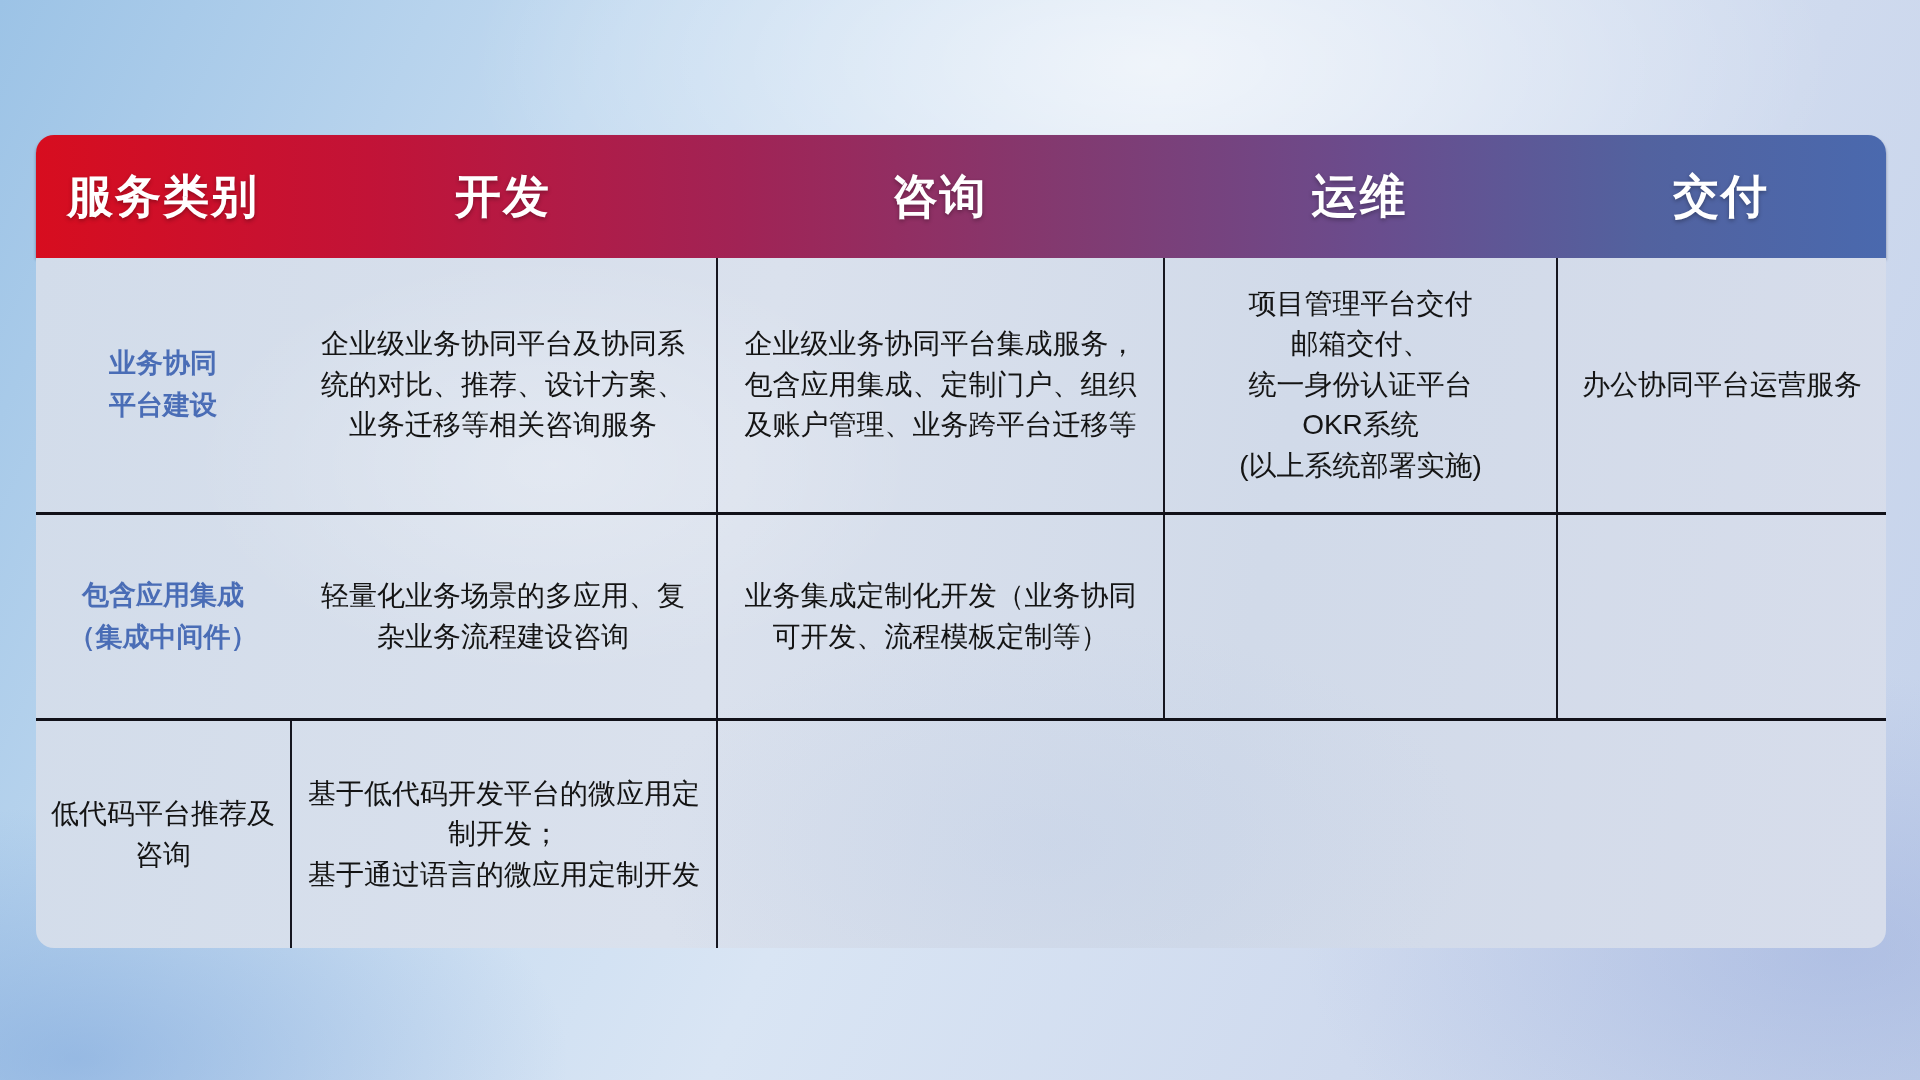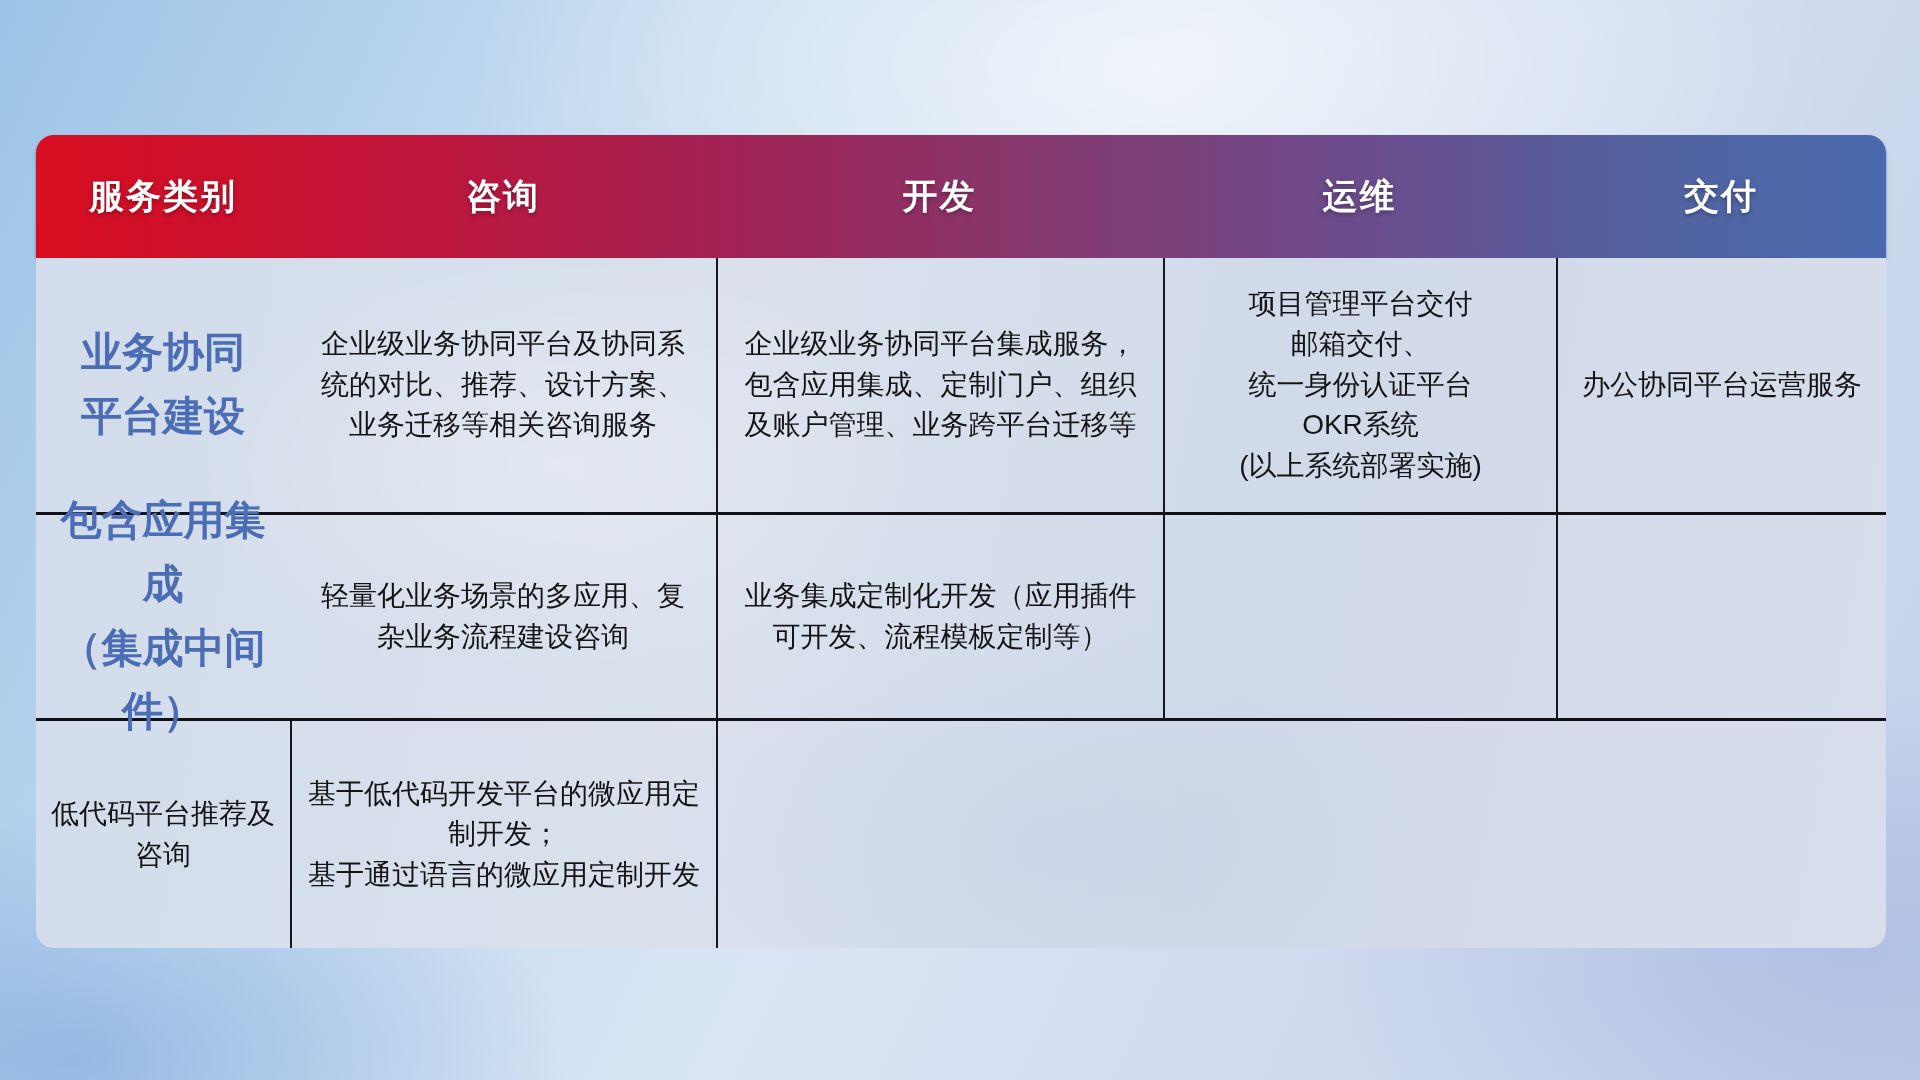--- a/index.html
+++ b/index.html
@@ -26,21 +26,21 @@
     display: grid;
     grid-template-columns: 254px 426px 447px 393px 330px;
     align-items: center;
     background: linear-gradient(90deg, #d70d1f 0%, #c21337 18%, #a12355 38%, #83396f 55%, #6a4c8d 72%, #52629f 87%, #4a69ae 100%);
     border-radius: 18px 18px 0 0;
     box-shadow: 0 2px 3px rgba(20, 20, 50, 0.45);
   }
   .table-header .hcell {
     text-align: center;
     color: #ffffff;
-    font-size: 35px;
+    font-size: 46px;
     font-weight: bold;
     letter-spacing: 2px;
     text-shadow: 0 2px 4px rgba(0,0,0,0.30);
   }
 
   .table-body {
     display: grid;
     grid-template-columns: 254px 426px 447px 393px 330px;
     grid-template-rows: 257px 206px 227px;
     background:
@@ -59,40 +59,40 @@
     padding: 25px 14px;
   }
   .cell .txt {
     white-space: pre-line;
     font-size: 28px;
     line-height: 1.45;
     color: #141414;
   }
   .cell .cat {
     white-space: pre-line;
-    font-size: 41px;
+    font-size: 27px;
     line-height: 1.55;
     font-weight: bold;
     color: #4a6db6;
   }
 
   
   .vline { border-left: 2px solid #16161f; }
   
   .hline { border-bottom: 3px solid #111119; }
 </style>
 </head>
 <body>
 
 <div class="table-wrap">
 
   <div class="table-header">
     <div class="hcell">服务类别</div>
+    <div class="hcell">开发</div>
     <div class="hcell">咨询</div>
-    <div class="hcell">开发</div>
     <div class="hcell">运维</div>
     <div class="hcell">交付</div>
   </div>
 
   <div class="table-body">
 
     <div class="cell hline">
       <div class="cat">业务协同
 平台建设</div>
     </div>
@@ -119,21 +119,21 @@
 
     <div class="cell hline">
       <div class="cat">包含应用集成
 （集成中间件）</div>
     </div>
     <div class="cell hline">
       <div class="txt">轻量化业务场景的多应用、复
 杂业务流程建设咨询</div>
     </div>
     <div class="cell hline vline">
-      <div class="txt">业务集成定制化开发（应用插件
+      <div class="txt">业务集成定制化开发（业务协同
 可开发、流程模板定制等）</div>
     </div>
     <div class="cell hline vline">
       <div class="txt"></div>
     </div>
     <div class="cell hline vline">
       <div class="txt"></div>
     </div>
 
     <div class="cell">

